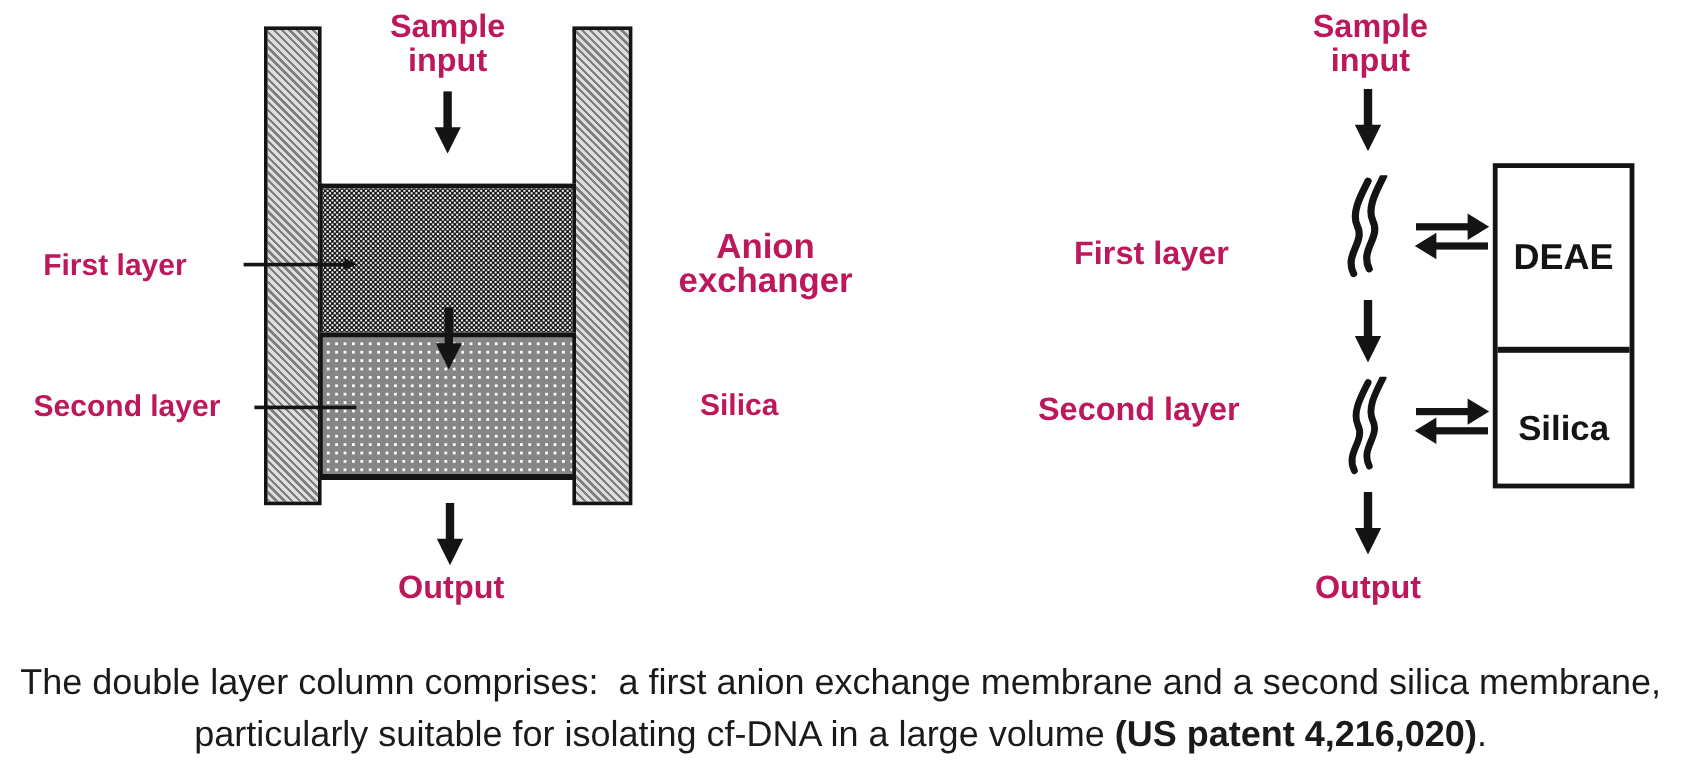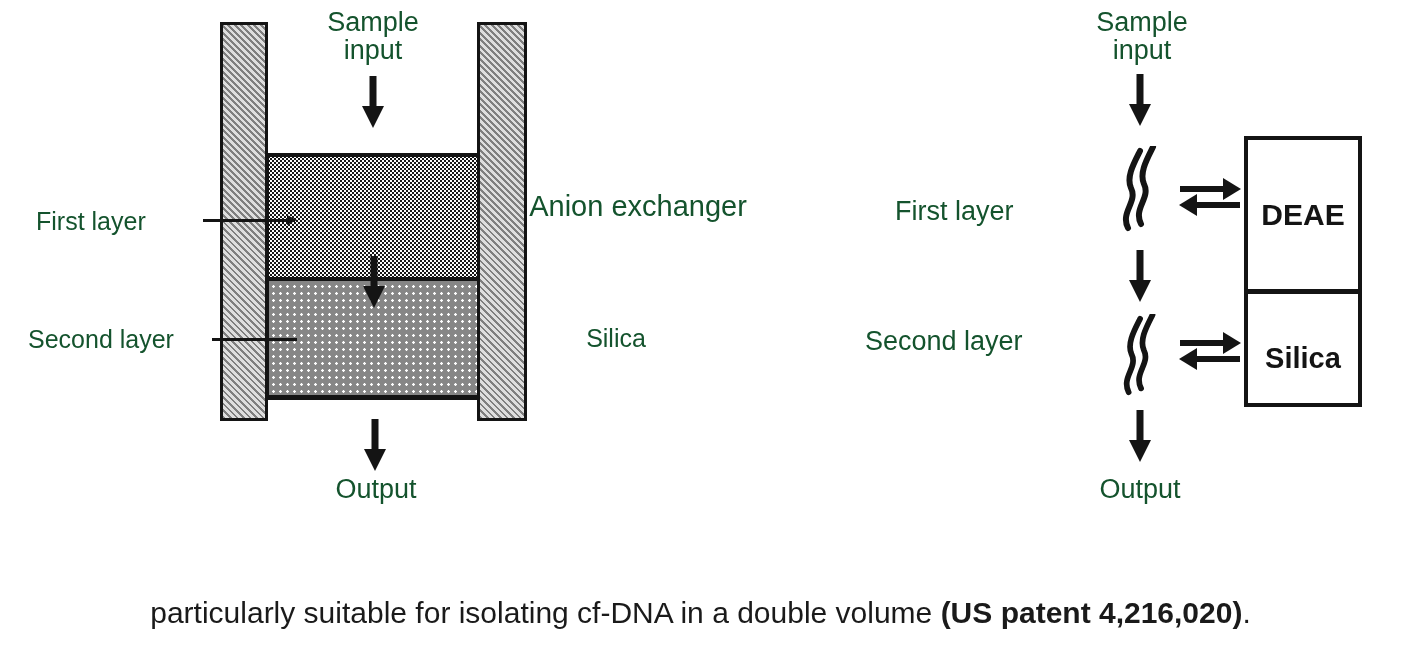--- a/index.html
+++ b/index.html
@@ -1,19 +1,19 @@
 <!DOCTYPE html>
 <html><head>
 <meta charset="utf-8">
 <style>
   html,body{margin:0;padding:0;background:#ffffff;}
   .stage{position:relative;width:1401px;height:646px;background:#ffffff;overflow:hidden;
          font-family:"Liberation Sans",sans-serif;color:#141414;}
   .abs{position:absolute;}
-  .lbl{font-weight:normal;color:#14532d;}
+  .lbl{font-weight:bold;color:#be185d;}
   .center{text-align:center;}
   .right{}
 
   
   .wall{border:3px solid #141414;
         background:repeating-linear-gradient(45deg,#7f7f7f 0 2px,#dedede 2px 4.6px);}
 
   
   .layer-first{border:3px solid #141414;border-top-width:4px;border-bottom:none;
         background-color:#fbfbfb;
@@ -166,17 +166,18 @@
     <div class="abs" style="left:298px;top:410px;">
       <svg width="24" height="52" viewBox="0 0 24 52">
           <rect class="ink" x="8.5" y="0" width="7" height="32"></rect>
           <polygon class="ink" points="1,30 23,30 12,52"></polygon>
         </svg>
     </div>
 
     <div class="abs lbl center" style="left:230px;top:474px;width:160px;font-size:27px;">Output</div>
   </div>
 
+  <div class="abs caption" style="left:0;top:552px;">The double layer column comprises:&nbsp; a first anion exchange membrane and a second silica membrane,</div>
   <div class="abs caption" style="left:0;top:596px;">
-    <span>particularly suitable for isolating cf-DNA in a double volume </span><b>(US patent 4,216,020)</b><span>.</span>
+    <span>particularly suitable for isolating cf-DNA in a large volume </span><b>(US patent 4,216,020)</b><span>.</span>
   </div>
 
 </div>
 
 </body></html>

